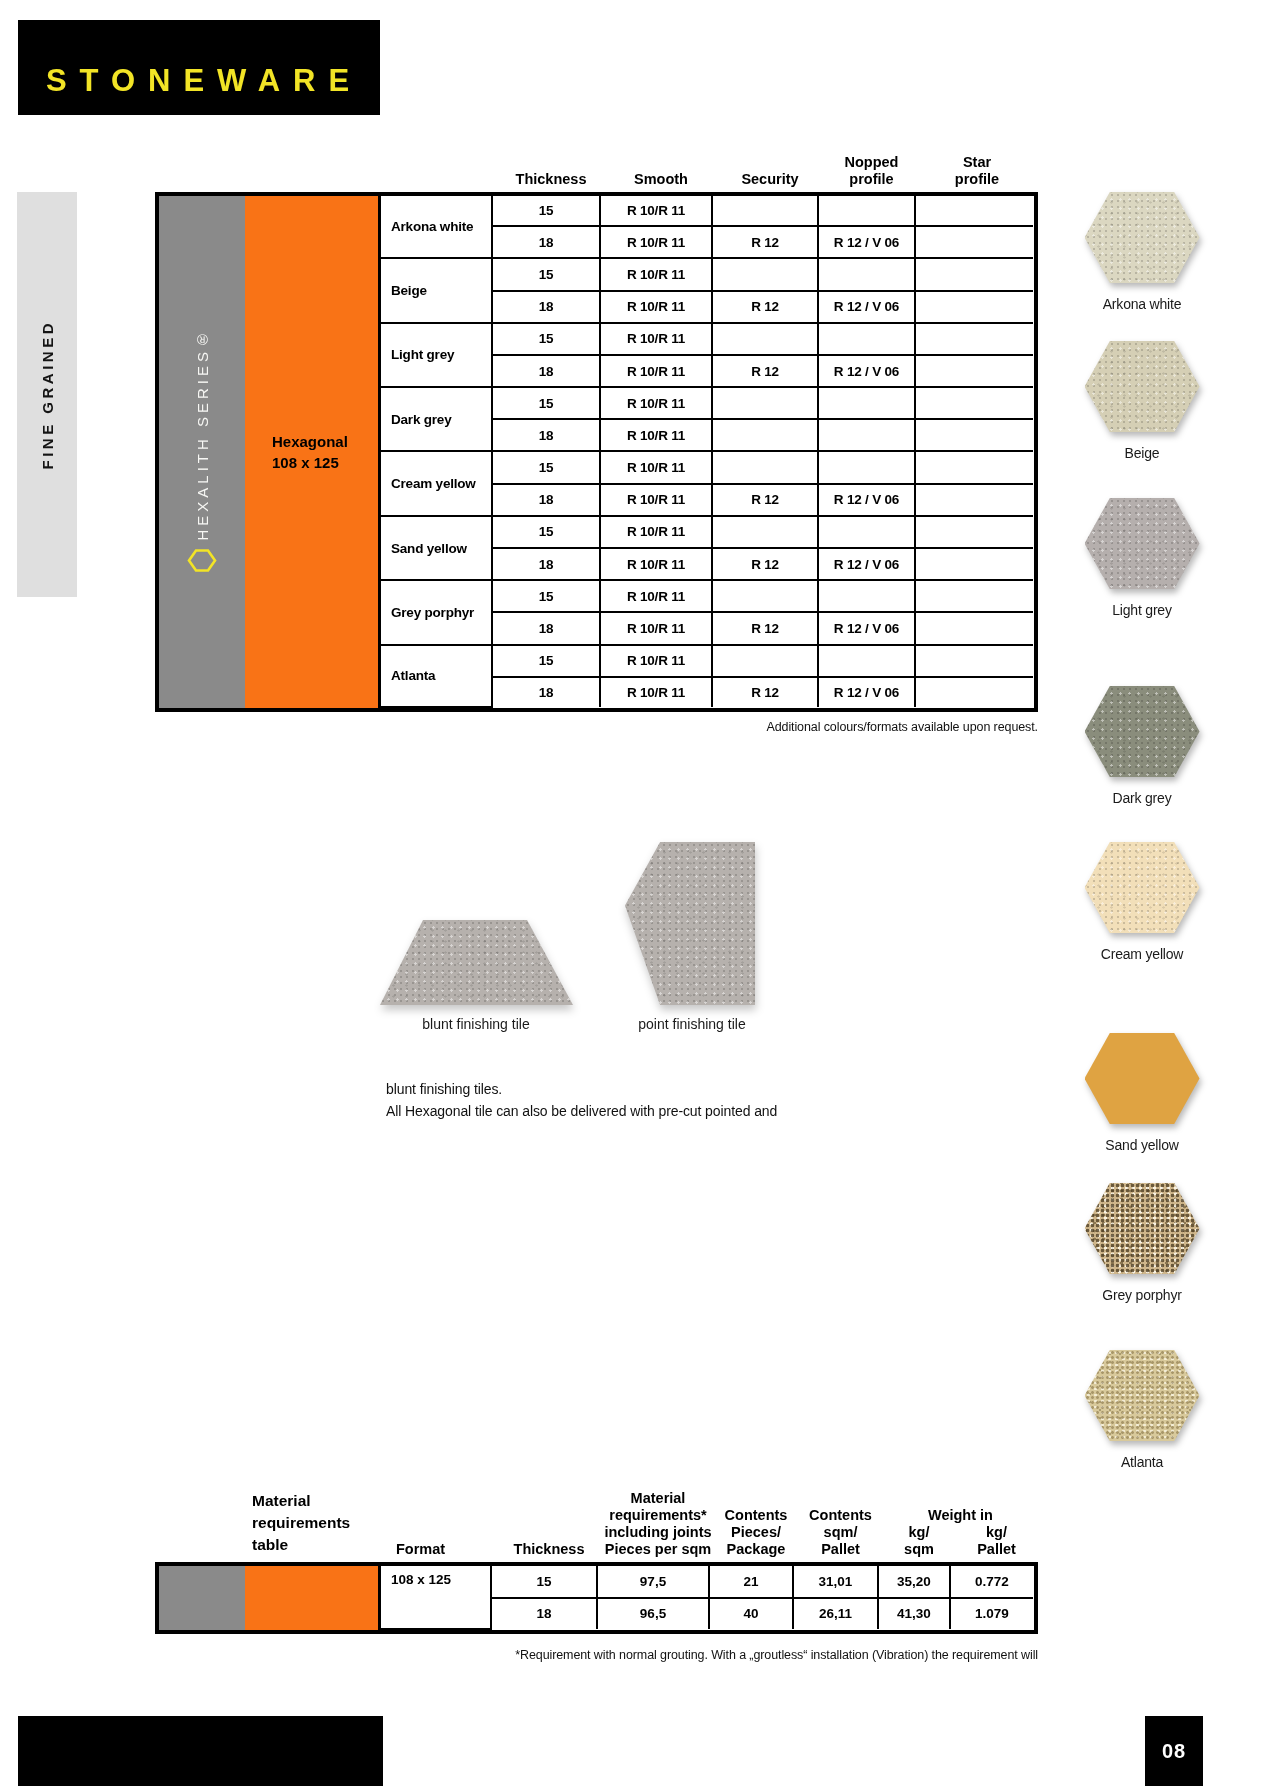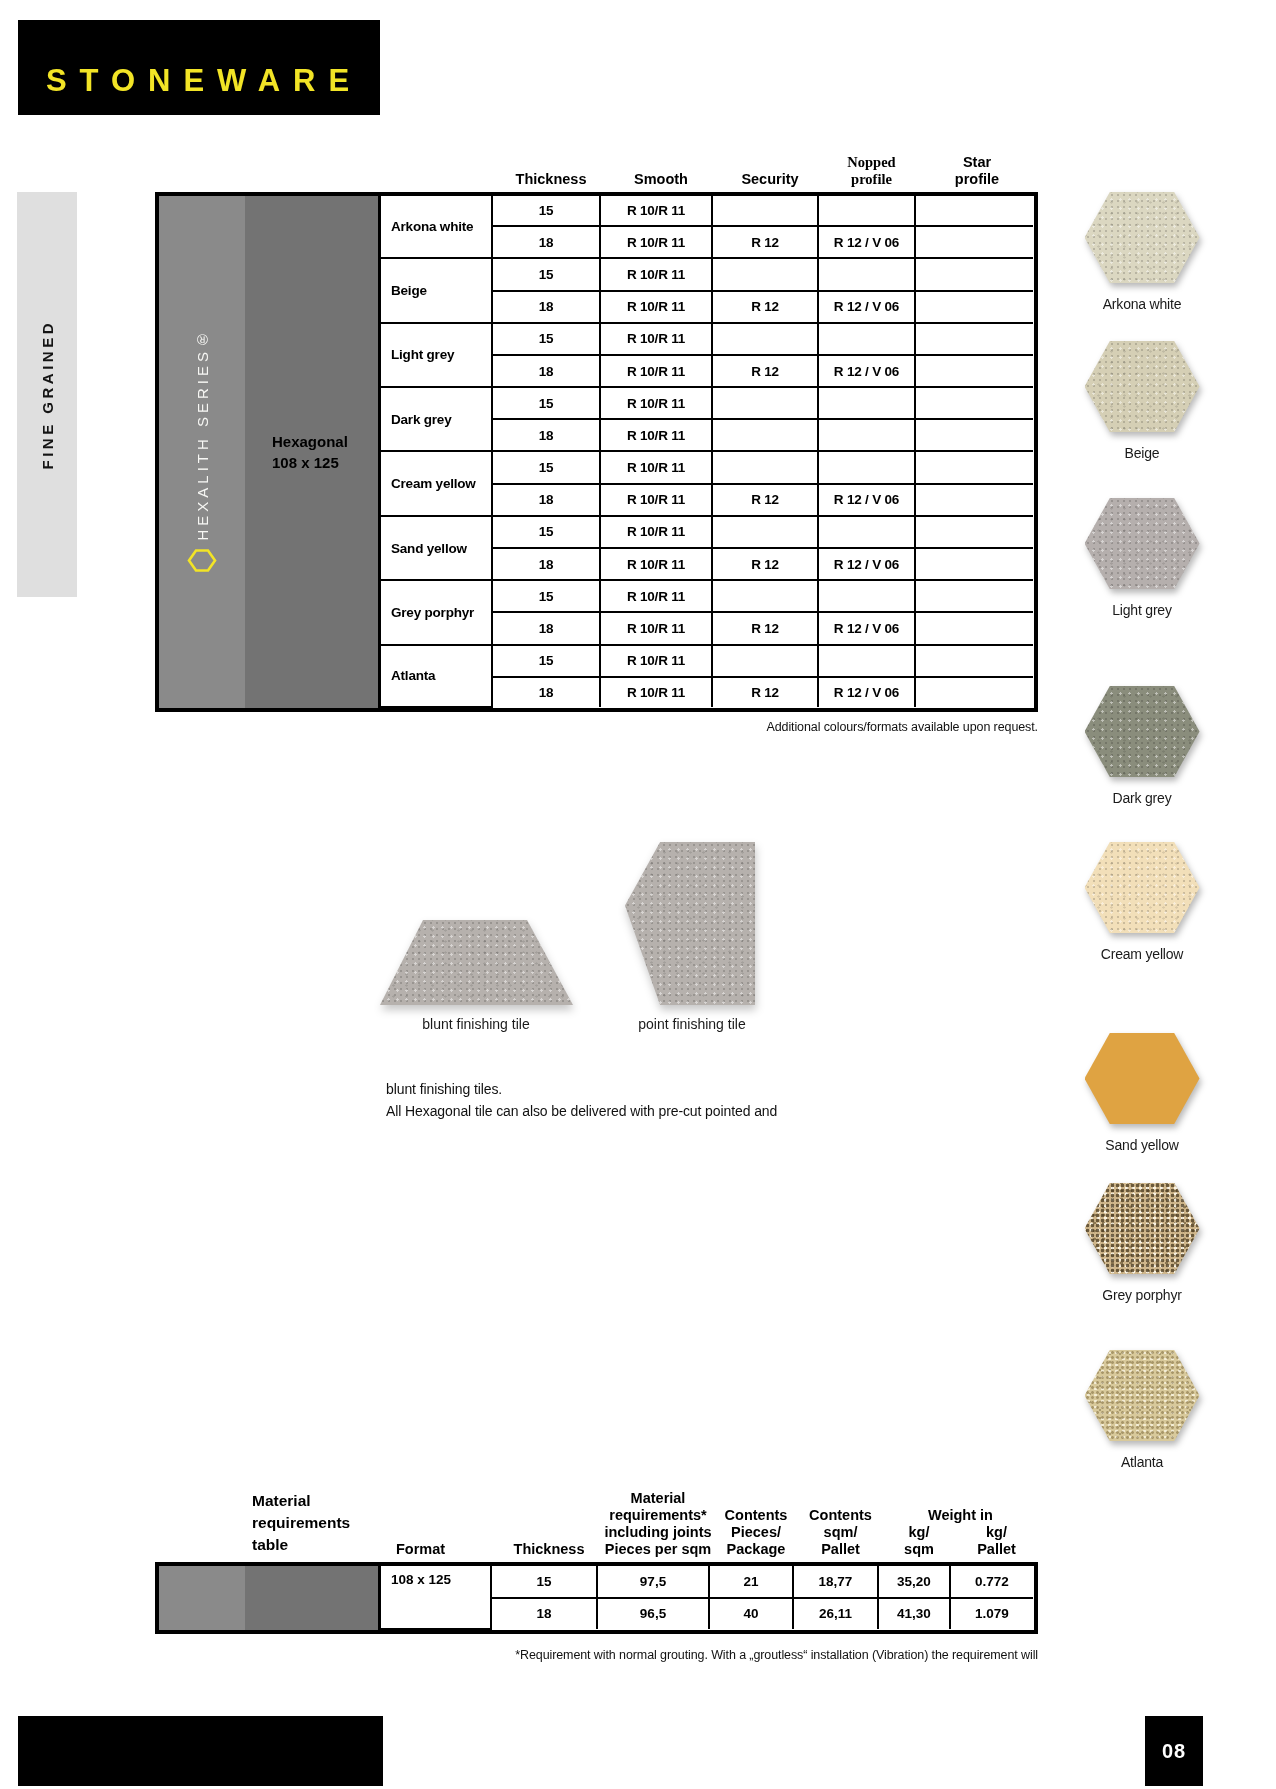--- a/index.html
+++ b/index.html
@@ -32,21 +32,21 @@
   
   .main-box{
     left:155px;top:192px;width:883px;height:520px;border:4px solid #000;
     box-sizing:border-box;display:flex;background:#fff;
   }
   .dark-col{width:86px;background:#8A8A8A;display:flex;flex-direction:column;
     align-items:center;justify-content:center;gap:8px;}
   .dark-col .vtext{
     font-size:15px;font-weight:400;letter-spacing:4px;color:#F7F7F4;
   }
-  .light-col{width:133px;background:#737373;display:flex;flex-direction:column;
+  .light-col{width:133px;background:#f97316;display:flex;flex-direction:column;
     justify-content:center;padding-left:27px;box-sizing:border-box;}
   .light-col .pname{font-weight:700;font-size:15px;line-height:21px;}
   .vdivider{width:3px;background:#000;}
 
   table.spec{border-collapse:collapse;table-layout:fixed;width:652px;height:100%;}
   table.spec td{
     border:2px solid #000;text-align:center;vertical-align:middle;
     font-weight:700;font-size:13.5px;padding:0;letter-spacing:-0.2px;
   }
   table.spec tr td:first-child{border-left:0;}
@@ -147,21 +147,21 @@
 
 <div class="abs cat-strip">
   <span class="vtext">FINE GRAINED</span>
 </div>
 
 <div class="abs hdr-row" style="left:386px;top:136px;width:652px;height:52px;">
   <div class="hdr-cell" style="width: 111px; white-space: pre-line;"></div>
   <div class="hdr-cell" style="width: 108px; white-space: pre-line;">Thickness</div>
   <div class="hdr-cell" style="width: 112px; white-space: pre-line;">Smooth</div>
   <div class="hdr-cell" style="width: 106px; white-space: pre-line;">Security</div>
-  <div class="hdr-cell" style="width: 97px; white-space: pre-line; font-family: Liberation Serif, serif;">Nopped
+  <div class="hdr-cell" style="width: 97px; white-space: pre-line;">Nopped
 profile</div>
   <div class="hdr-cell" style="width: 114px; white-space: pre-line;">Star
 profile</div>
 </div>
 
 <div class="abs main-box">
   <div class="dark-col">
     <span class="vtext">HEXALITH SERIES®</span>
     <span>
       <svg width="30" height="25" viewBox="0 0 30 25">
@@ -421,21 +421,21 @@
         <col style="width:85px">
         <col style="width:72px">
         <col style="width:83px">
       </colgroup>
     <tbody>
       <tr>
         <td class="fmt" rowspan="2">108 x 125</td>
         <td>15</td>
         <td>97,5</td>
         <td>21</td>
-        <td>18,77</td>
+        <td>31,01</td>
         <td>35,20</td>
         <td>0.772</td>
       </tr>
       <tr>
         <td>18</td>
         <td>96,5</td>
         <td>40</td>
         <td>26,11</td>
         <td>41,30</td>
         <td>1.079</td>

